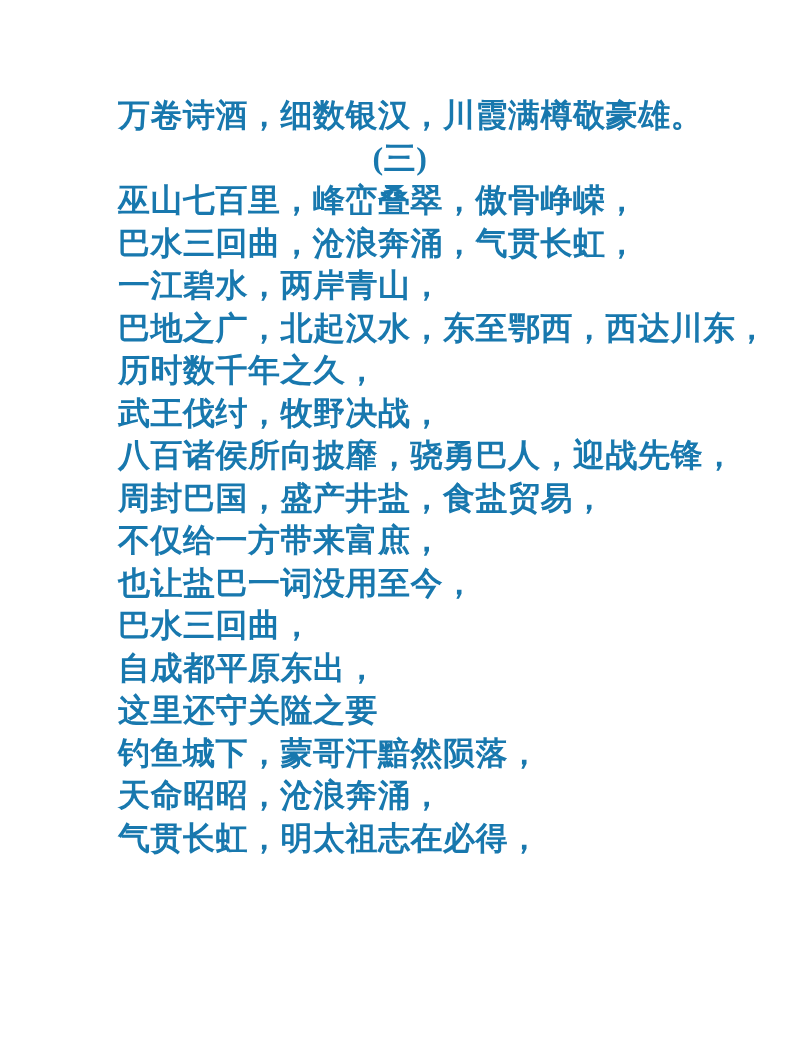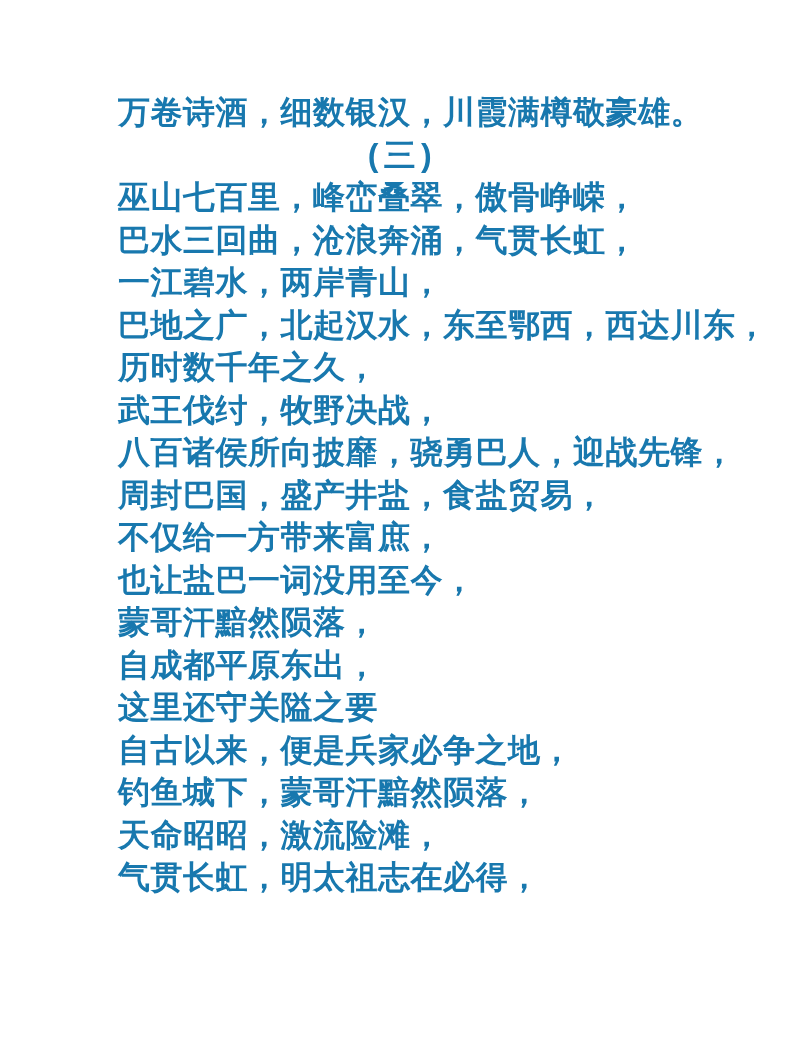--- a/index.html
+++ b/index.html
@@ -8,21 +8,21 @@
     width: 800px;
     height: 1058px;
     background: #ffffff;
     overflow: hidden;
   }
   .page {
     position: relative;
     width: 800px;
     height: 1058px;
     background: #ffffff;
-    font-family: Liberation Mono, monospace;
+    font-family: Liberation Serif, serif;
   }
   .poem {
     position: absolute;
     top: 94px;
     left: 0;
     width: 100%;
     color: #1878ae;
     font-size: 32px;
     font-weight: 700;
     letter-spacing: 0.5px;
@@ -48,21 +48,20 @@
     <div class="line">巫山七百里，峰峦叠翠，傲骨峥嵘，</div>
     <div class="line">巴水三回曲，沧浪奔涌，气贯长虹，</div>
     <div class="line">一江碧水，两岸青山，</div>
     <div class="line">巴地之广，北起汉水，东至鄂西，西达川东，</div>
     <div class="line">历时数千年之久，</div>
     <div class="line">武王伐纣，牧野决战，</div>
     <div class="line">八百诸侯所向披靡，骁勇巴人，迎战先锋，</div>
     <div class="line">周封巴国，盛产井盐，食盐贸易，</div>
     <div class="line">不仅给一方带来富庶，</div>
     <div class="line">也让盐巴一词没用至今，</div>
-    <div class="line">蒙哥汗黯然陨落，</div>
+    <div class="line">巴水三回曲，</div>
     <div class="line">自成都平原东出，</div>
     <div class="line">这里还守关隘之要</div>
-    <div class="line">自古以来，便是兵家必争之地，</div>
     <div class="line">钓鱼城下，蒙哥汗黯然陨落，</div>
-    <div class="line">天命昭昭，激流险滩，</div>
+    <div class="line">天命昭昭，沧浪奔涌，</div>
     <div class="line">气贯长虹，明太祖志在必得，</div>
   </div>
 </div>
 
 </body></html>

